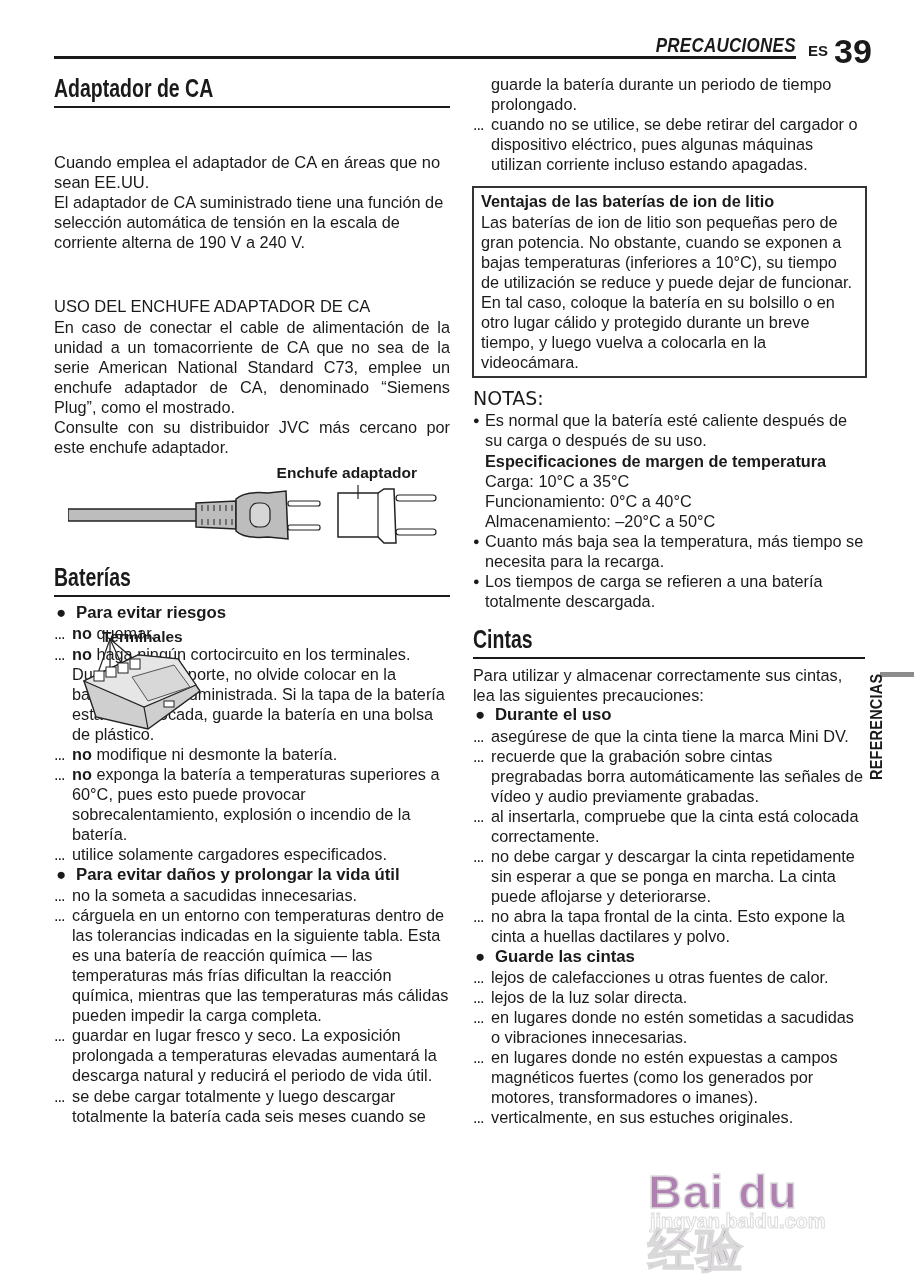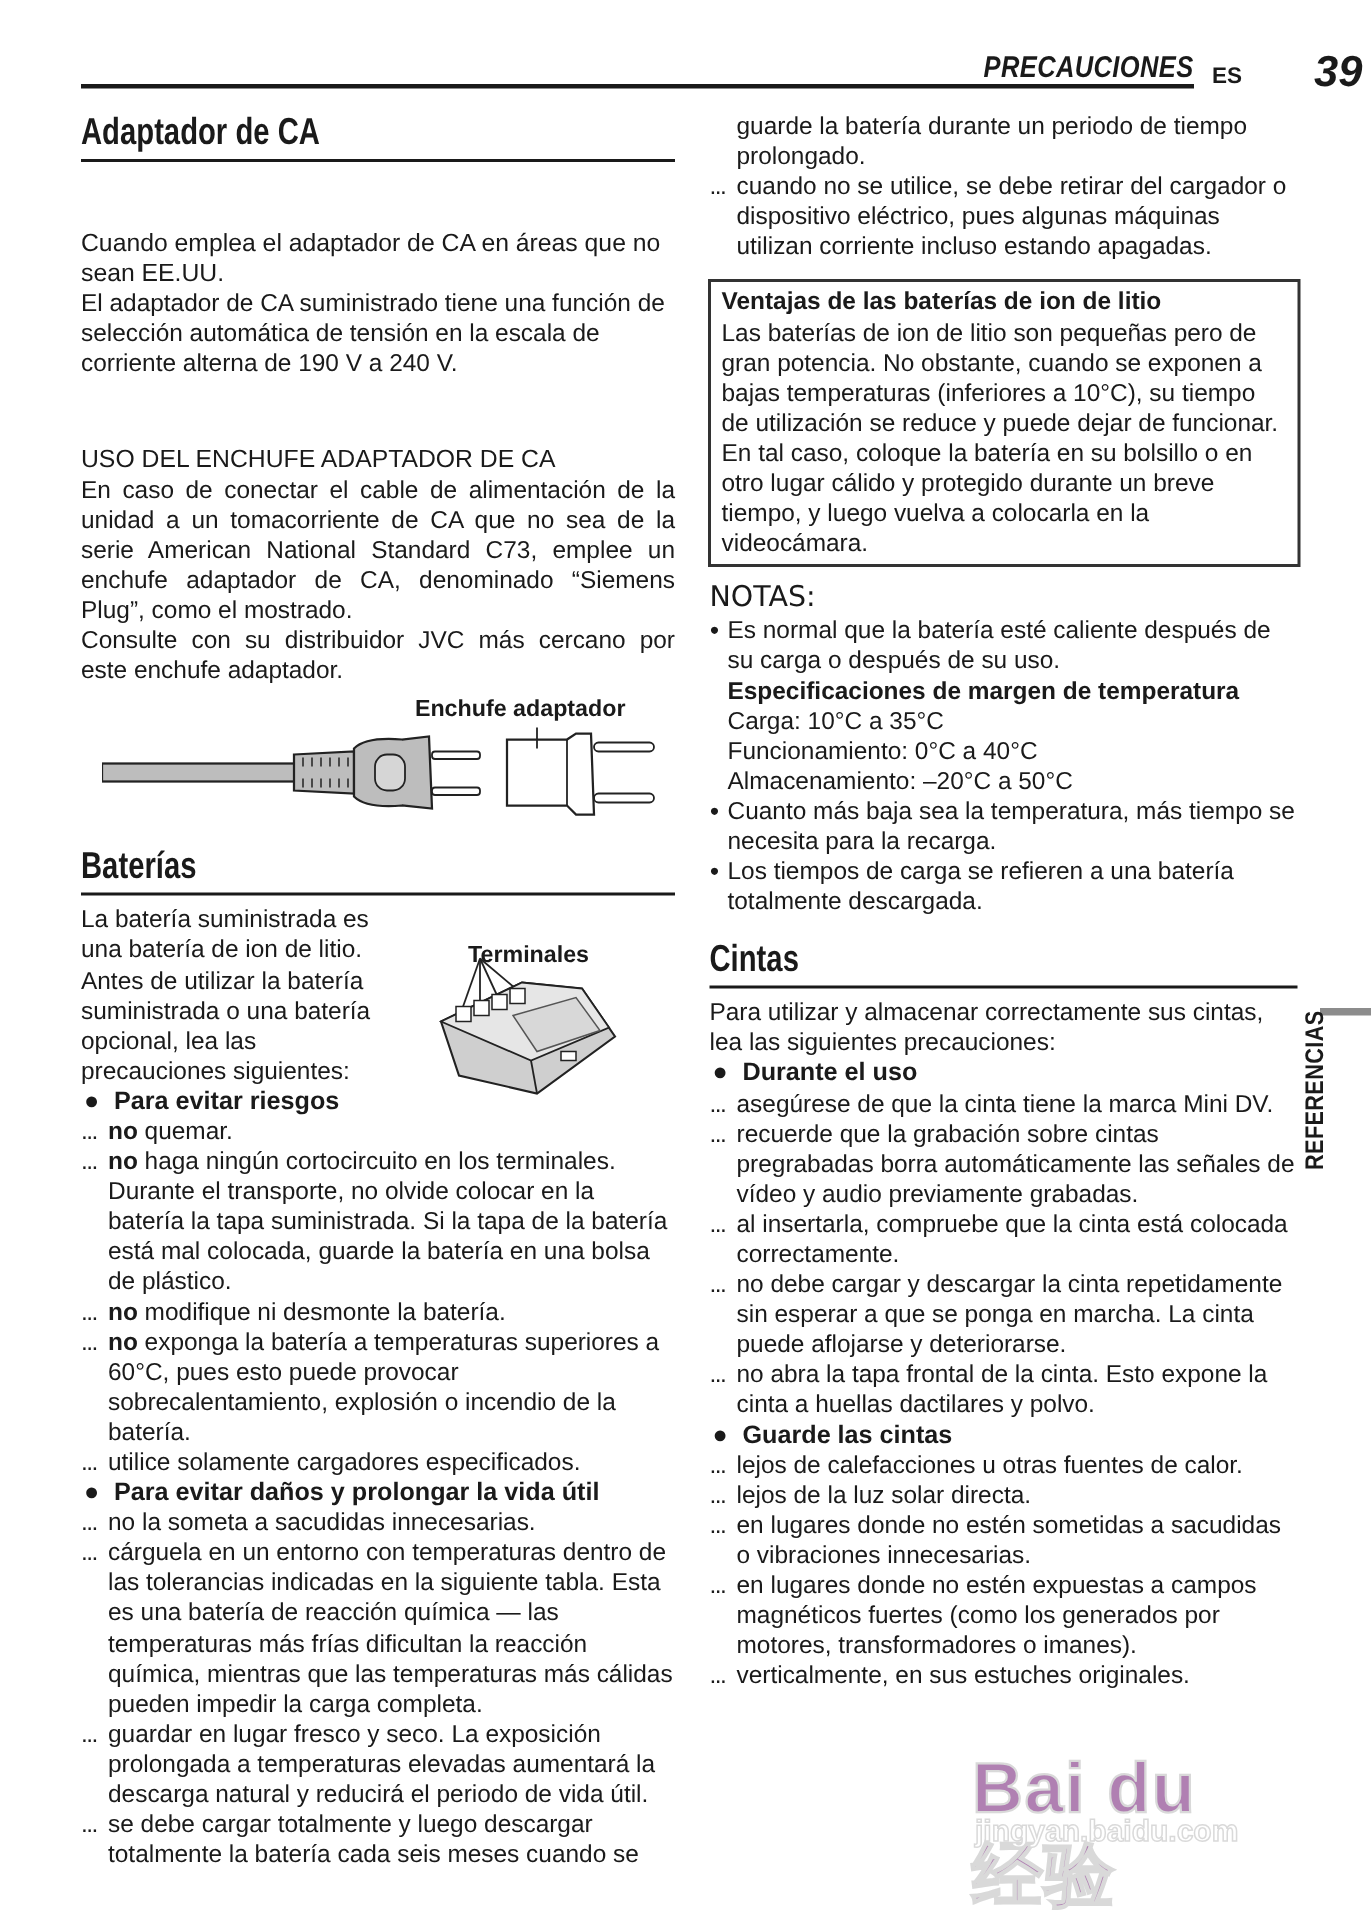--- a/index.html
+++ b/index.html
@@ -7,21 +7,21 @@
     width: 914px; height: 1280px; position: relative; overflow: hidden;
     font-family: "Liberation Sans", sans-serif; color: #1a1a1a;
   }
   .header-rule { position: absolute; left: 54px; top: 56px; width: 742px; height: 3px; background: #1a1a1a; }
   .header-title {
     position: absolute; right: 118px; top: 34px;
     font-family: "Liberation Sans", sans-serif; font-weight: bold; font-style: italic;
     font-size: 20px; letter-spacing: 0.3px; transform: scaleX(0.85); transform-origin: right center;
   }
   .header-lang { position: absolute; left: 808px; top: 42px; font-weight: bold; font-size: 15px; }
-  .header-page { position: absolute; left: 876px; top: 32px; font-weight: bold; font-size: 29px; font-style: italic; }
+  .header-page { position: absolute; left: 834px; top: 32px; font-weight: bold; font-size: 34px; }
 
   .col { position: absolute; font-size: 16.3px; line-height: 20.1px; }
   .col-left { left: 54px; top: 72px; width: 396px; }
   .col-right { left: 473px; top: 74px; width: 394px; }
 
   .sec-title {
     font-family: "Liberation Sans", sans-serif; font-weight: bold; font-size: 25px;
     transform: scaleX(0.78); transform-origin: left center; white-space: nowrap;
     height: 32px; line-height: 32px;
   }
@@ -105,21 +105,20 @@
     <line x1="290" y1="-8" x2="290" y2="14" stroke="#222" stroke-width="1.2"></line>
     <line x1="310" y1="8" x2="310" y2="52" stroke="#222" stroke-width="1.2"></line>
     <rect x="328" y="10" width="40" height="6" rx="3" fill="#fff" stroke="#222" stroke-width="1.2"></rect>
     <rect x="328" y="44" width="40" height="6" rx="3" fill="#fff" stroke="#222" stroke-width="1.2"></rect>
   </svg>
 
   <div class="sec-title" style="margin-top:14px">Baterías</div>
   <div class="sec-rule"></div>
 
   <div class="battery-wrap">
-    <p class="battery-text">La batería suministrada es una batería de ion de litio. Antes de utilizar la batería suministrada o una batería opcional, lea las precauciones siguientes:</p>
     <div class="battery-fig">
       <div class="lab">Terminales</div>
       <svg width="130" height="108" viewBox="0 0 130 108">
         <g stroke="#222" stroke-width="1.2">
           <line x1="32" y1="6" x2="20" y2="40"></line>
           <line x1="32" y1="6" x2="32" y2="36"></line>
           <line x1="32" y1="6" x2="44" y2="32"></line>
           <line x1="32" y1="6" x2="58" y2="28"></line>
         </g>
         <path d="M6 48 L60 22 L100 26 L122 58 L70 96 L18 84 Z" fill="#cfcfcf" stroke="#222" stroke-width="1.4"></path>

